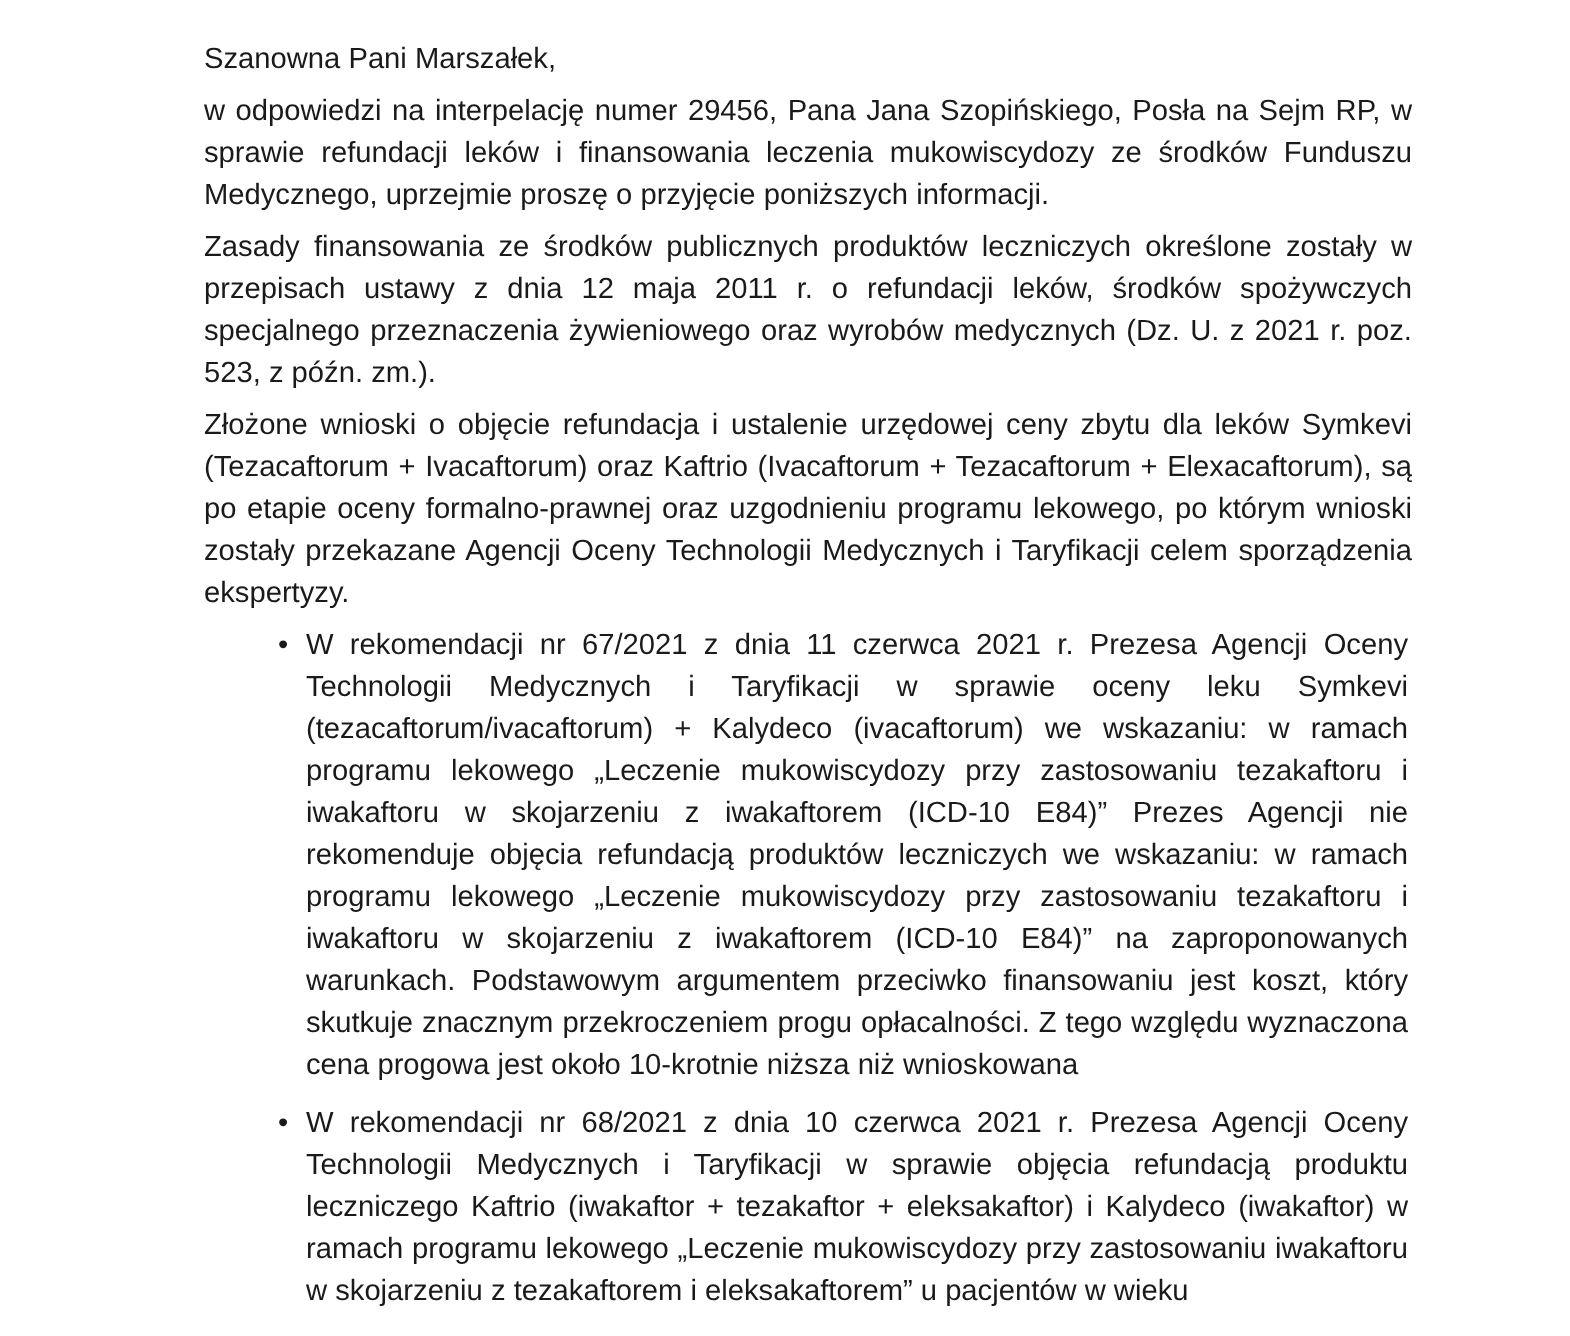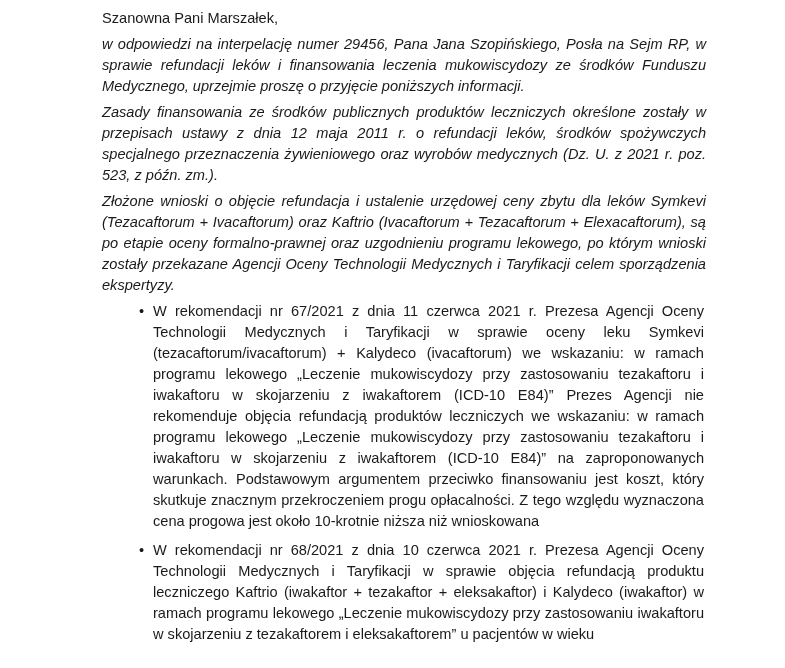--- a/index.html
+++ b/index.html
@@ -10,36 +10,35 @@
   }
   body {
     width: 785px;
     height: 668px;
     overflow: hidden;
   }
   .page {
     box-sizing: border-box;
     width: 785px;
     height: 668px;
-    padding: 8px 79px 0 102px;
+    padding: 20px 79px 0 102px;
     background: #ffffff;
     font-family: "Liberation Sans", sans-serif;
     font-size: 14.6px;
     line-height: 21px;
     color: #1a1a1a;
     text-align: justify;
     border-radius: 22px;
   }
   .salutation {
     margin: 0 0 5px 0;
     text-align: left;
   }
   .para {
     margin: 0 0 5px 0;
-    font-style: italic;
   }
   .bullet-list {
     list-style: none;
     margin: 2px;
     padding: 0;
   }
   .bullet-item {
     position: relative;
     padding-left: 49px;
     margin: 0 0 8px 0;

